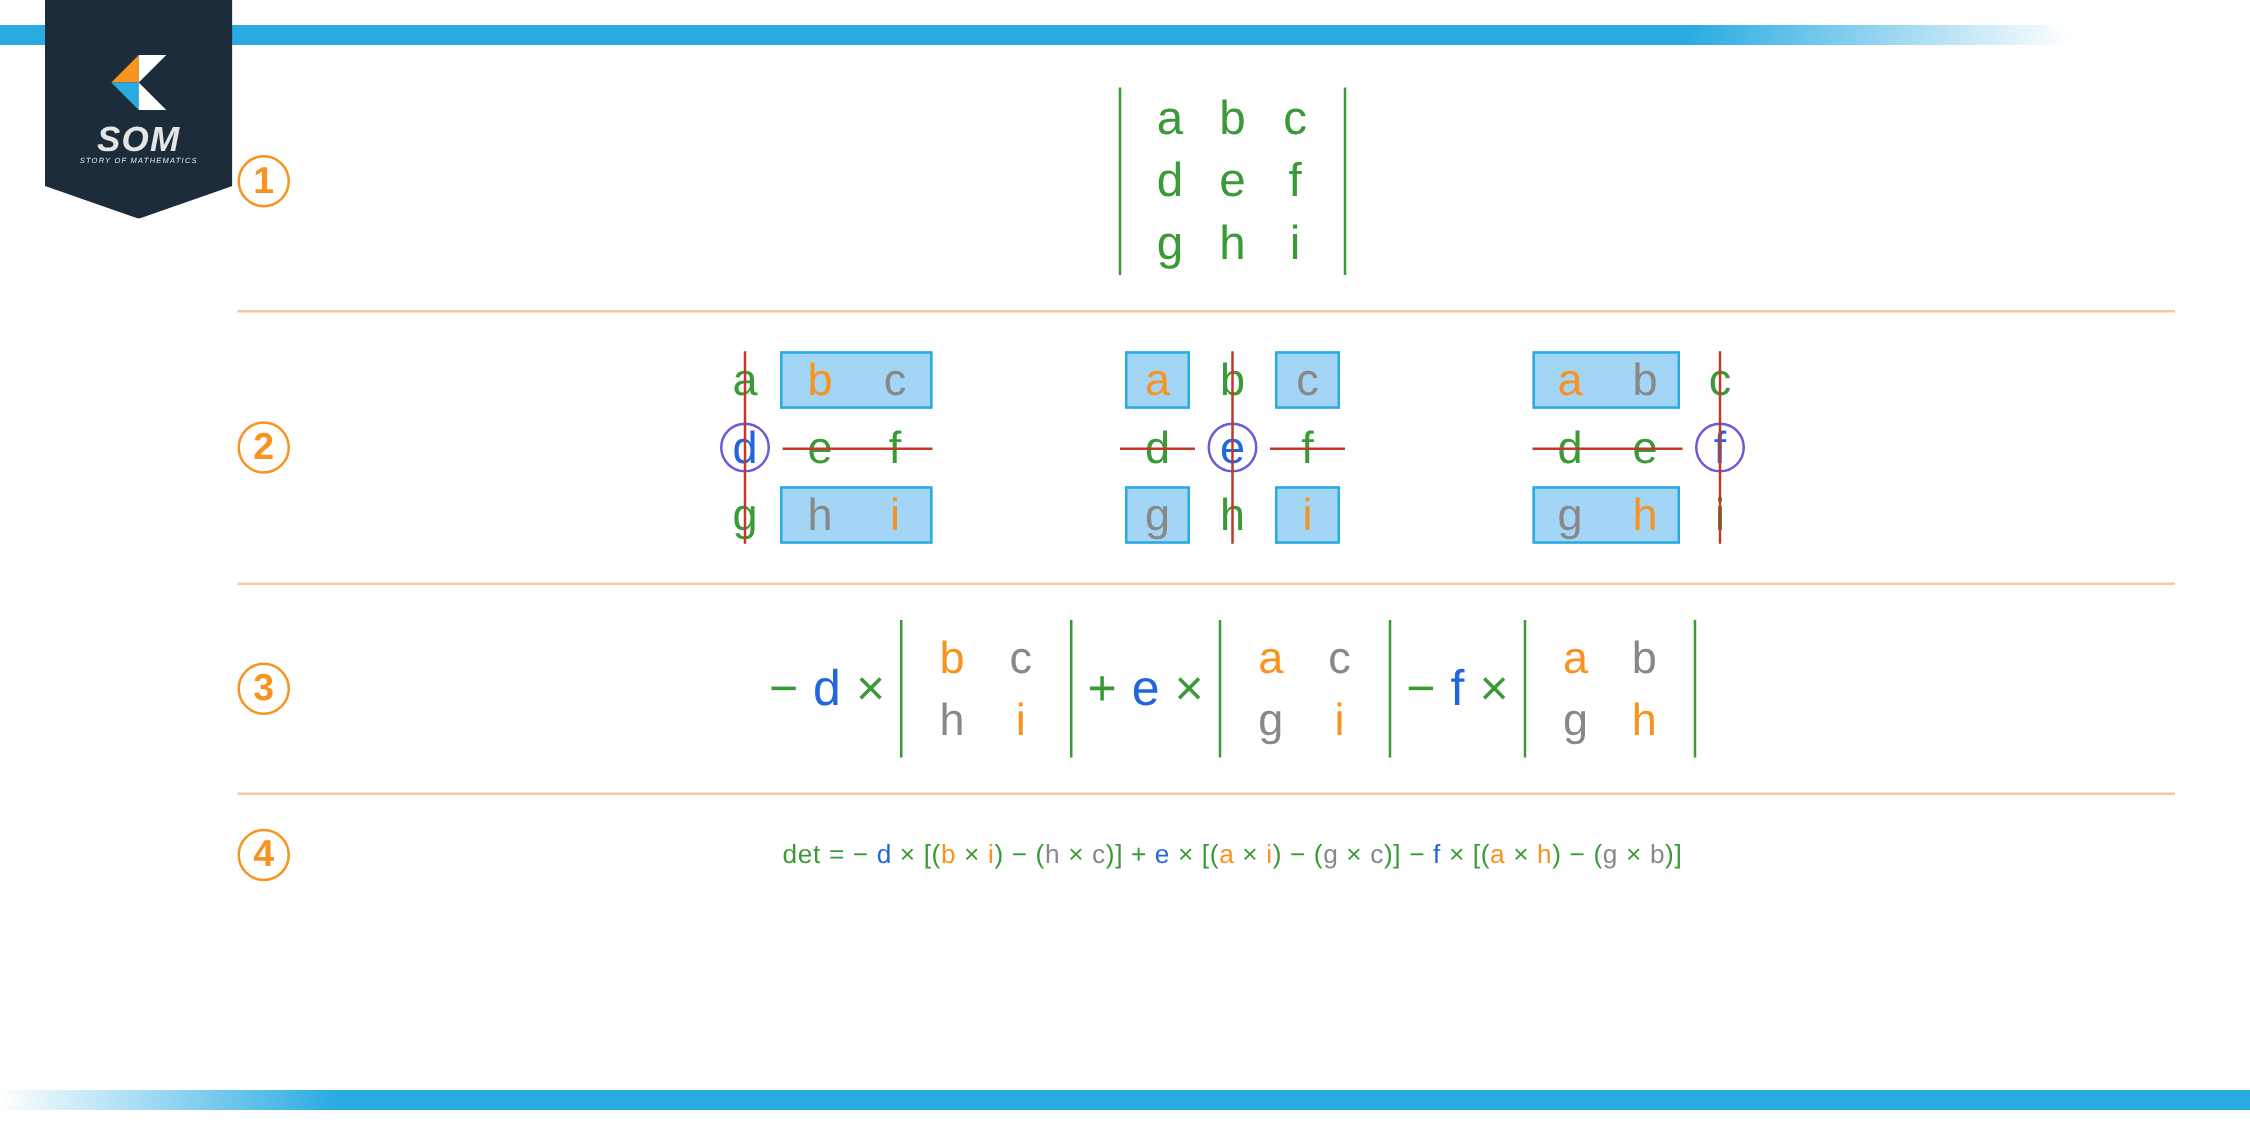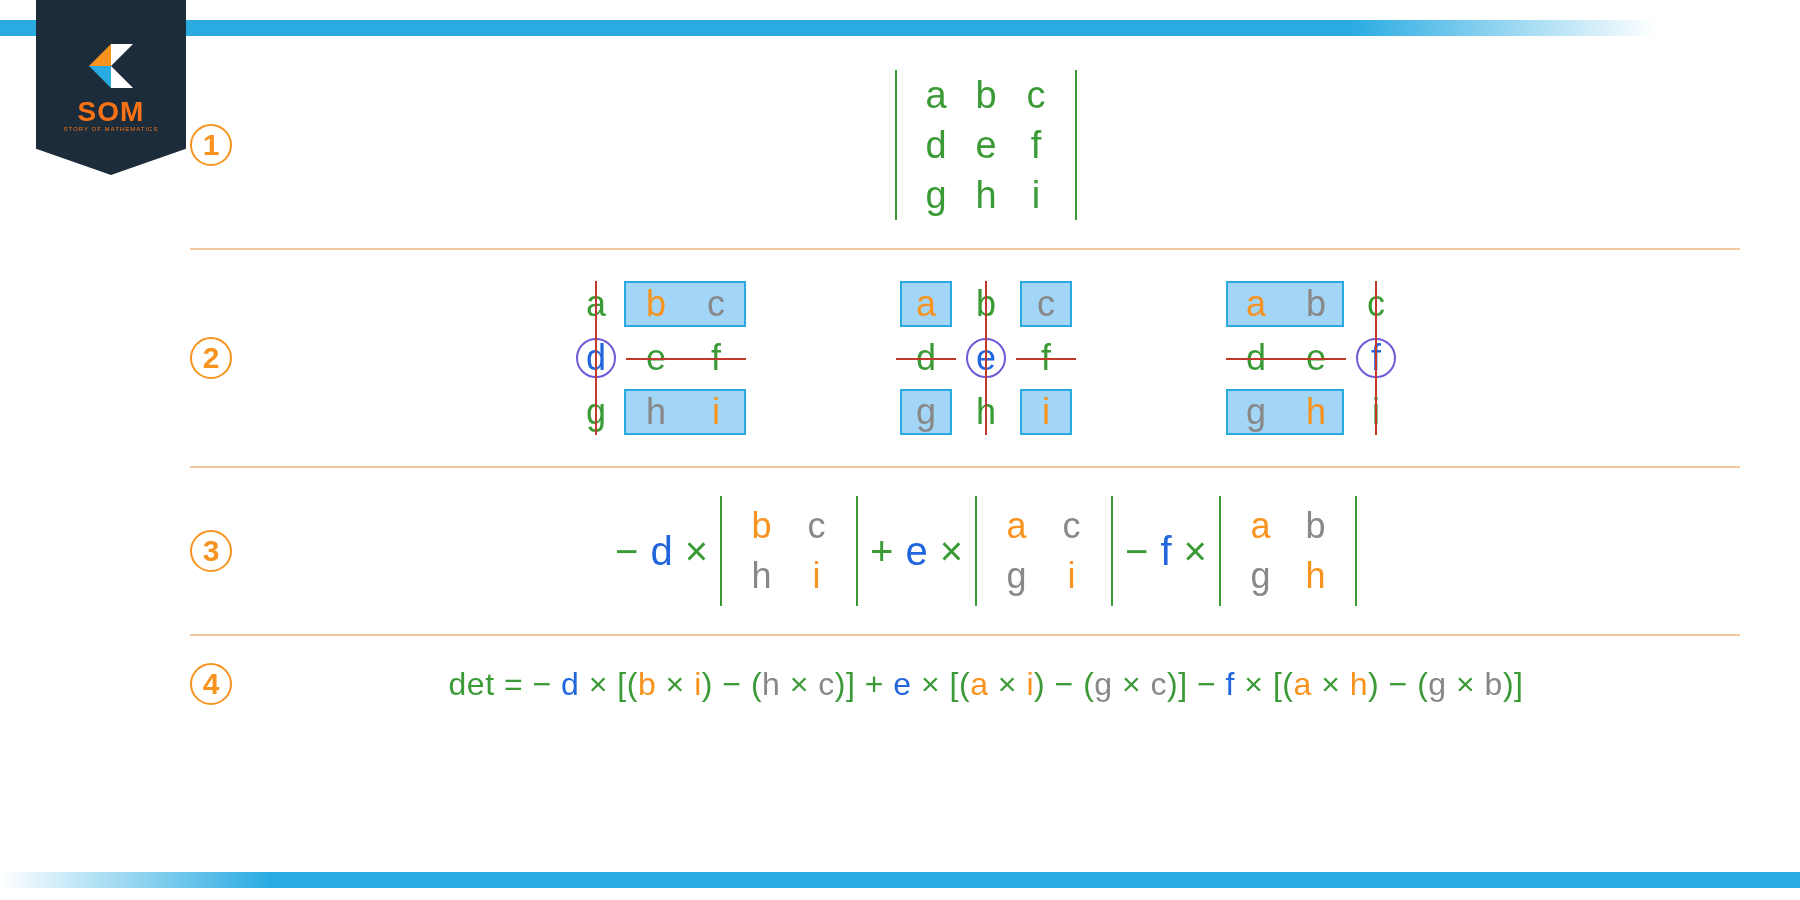--- a/index.html
+++ b/index.html
@@ -24,21 +24,22 @@
     left: 36px;
     width: 150px;
     height: 175px;
     background: #1d2c3b;
     z-index: 10;
     clip-path: polygon(0 0, 100% 0, 100% 85%, 50% 100%, 0 85%);
     display: flex;
     flex-direction: column;
     align-items: center;
     justify-content: center;
-    color: #f97316;
+    color: #e5e5e5;
+    font-style: italic;
   }
   .logo-icon {
     width: 44px; height: 44px; position: relative; margin-bottom: 8px;
   }
   .logo-icon .tri {
     position: absolute; width: 0; height: 0;
   }
   .tri1 { top:0; left:0; border-left:22px solid transparent; border-bottom:22px solid #f7931e; }
   .tri2 { top:0; right:0; border-right:22px solid transparent; border-top:22px solid #fff; }
   .tri3 { bottom:0; left:0; border-left:22px solid transparent; border-top:22px solid #29abe2; }
@@ -91,21 +92,21 @@
   .c-blue { color:#2266dd; }
 
   
   .row3 { height: 150px; }
   .eq3 { display:flex; align-items:center; font-size:40px; gap:12px; }
   .det-bar2 { width:2px; height:110px; background:#3a9a35; }
   .matrix2 { display:inline-grid; grid-template-columns: repeat(2,55px); grid-template-rows:repeat(2,50px); align-items:center; justify-items:center; font-size:36px; }
 
   
   .row4 { height: 80px; }
-  .eq4 { font-size: 32px; letter-spacing:0.5px; }
+  .eq4 { font-size: 21px; letter-spacing:0.5px; }
   .eq4 span { }
 </style>
 </head>
 <body>
 
 <div class="top-bar"></div>
 <div class="bottom-bar"></div>
 
 <div class="logo">
   <div class="logo-icon">

